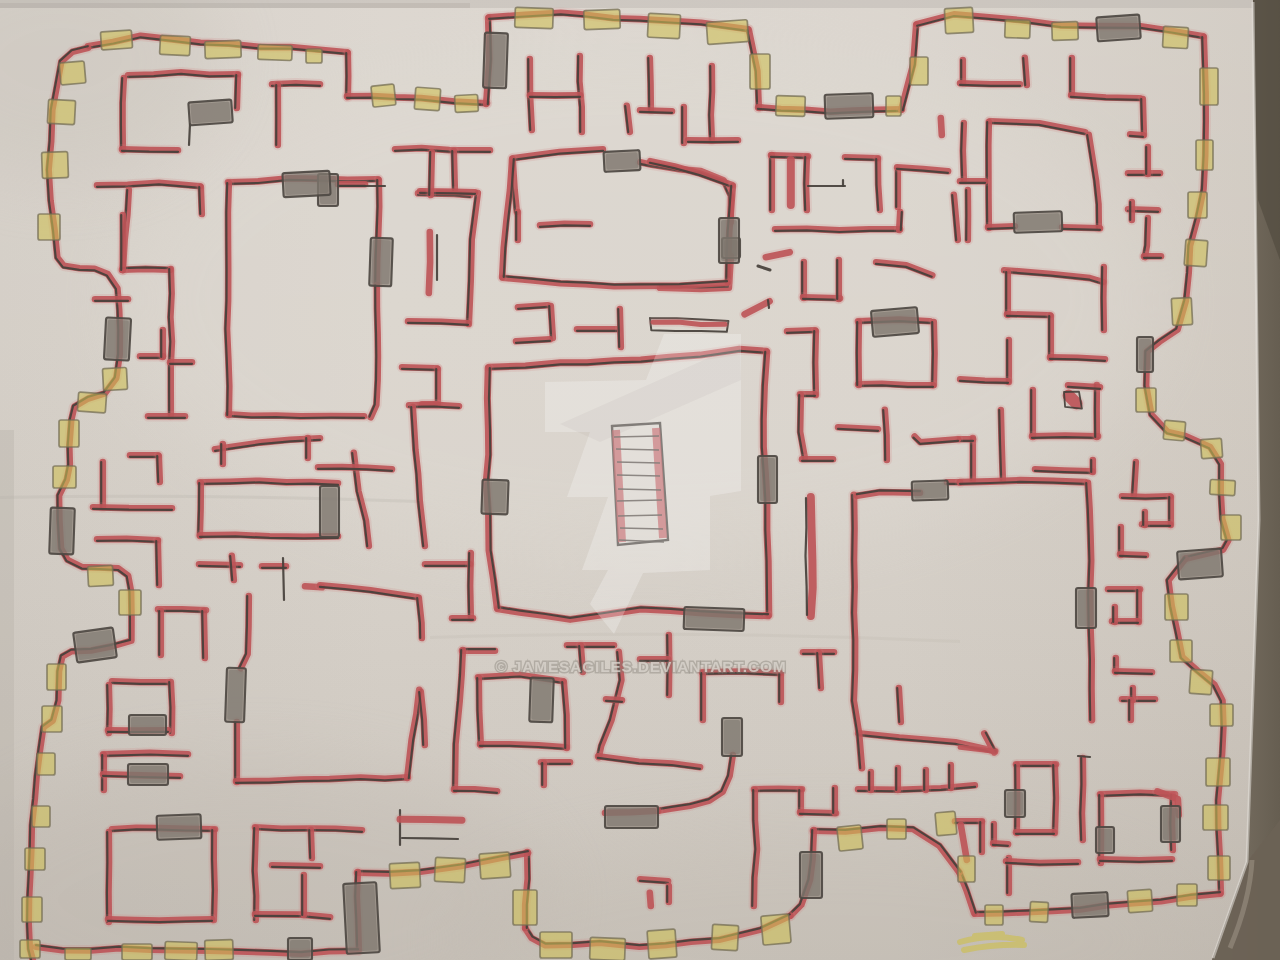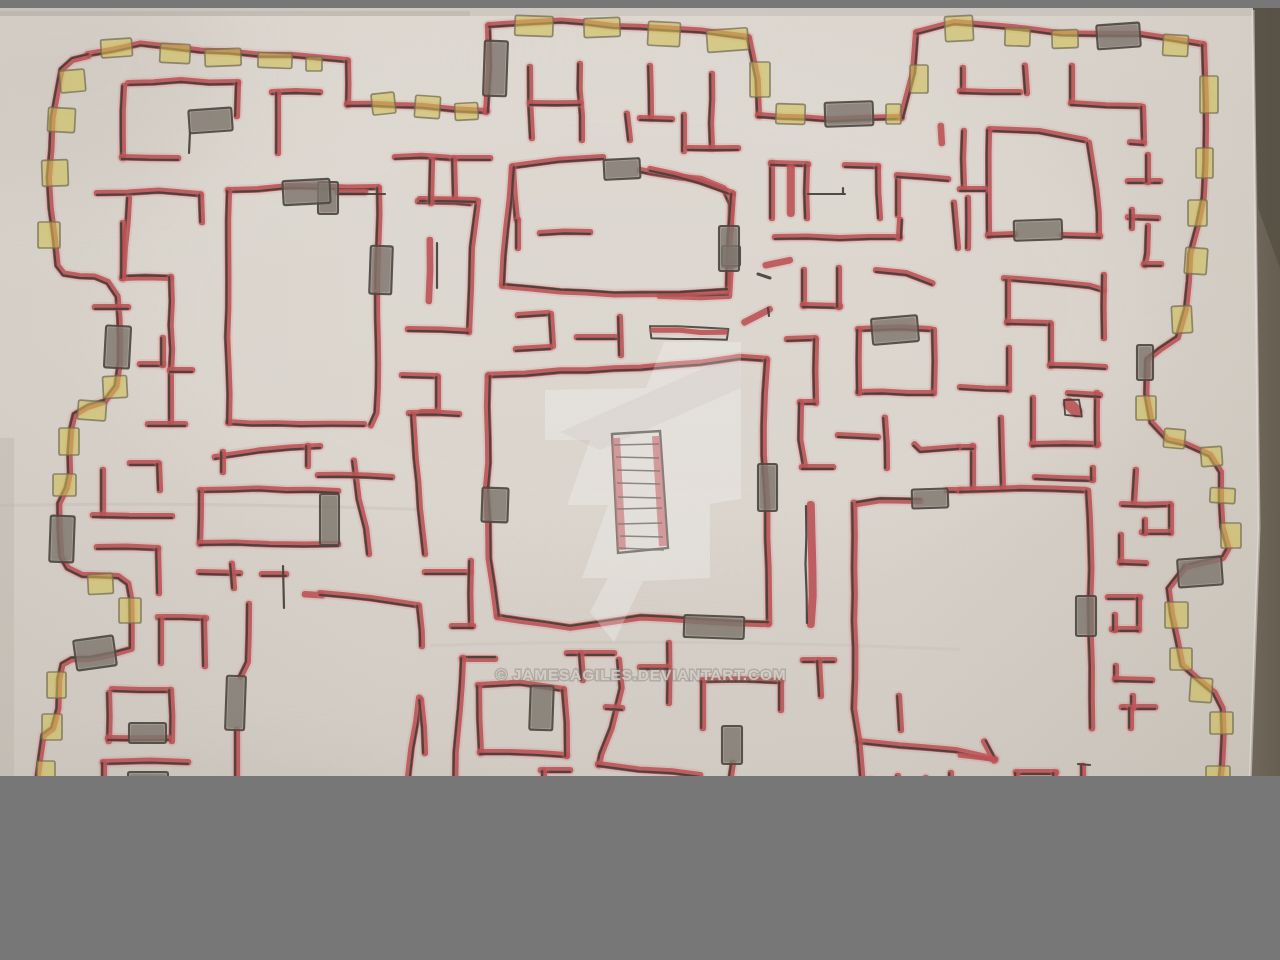--- a/index.html
+++ b/index.html
@@ -1,16 +1,16 @@
 <!DOCTYPE html>
 <html><head>
 <meta charset="utf-8">
 <style>
 html,body{margin:0;padding:0;background:#777;}
-#wrap{width:1280px;height:768px;overflow:hidden;margin-top:8px;}
+#wrap{width:1280px;height:960px;overflow:hidden;}
 </style>
 </head>
 <body>
 <div id="wrap">
 <svg xmlns="http://www.w3.org/2000/svg" width="1280" height="960" viewBox="0 0 1280 960">
 <defs>
 <linearGradient id="pvx" x1="0" y1="0" x2="1" y2="0">
           <stop offset="0%" stop-color="#d3cdc5"></stop>
           <stop offset="30%" stop-color="#d9d3cb"></stop>
           <stop offset="70%" stop-color="#d8d2ca"></stop>

